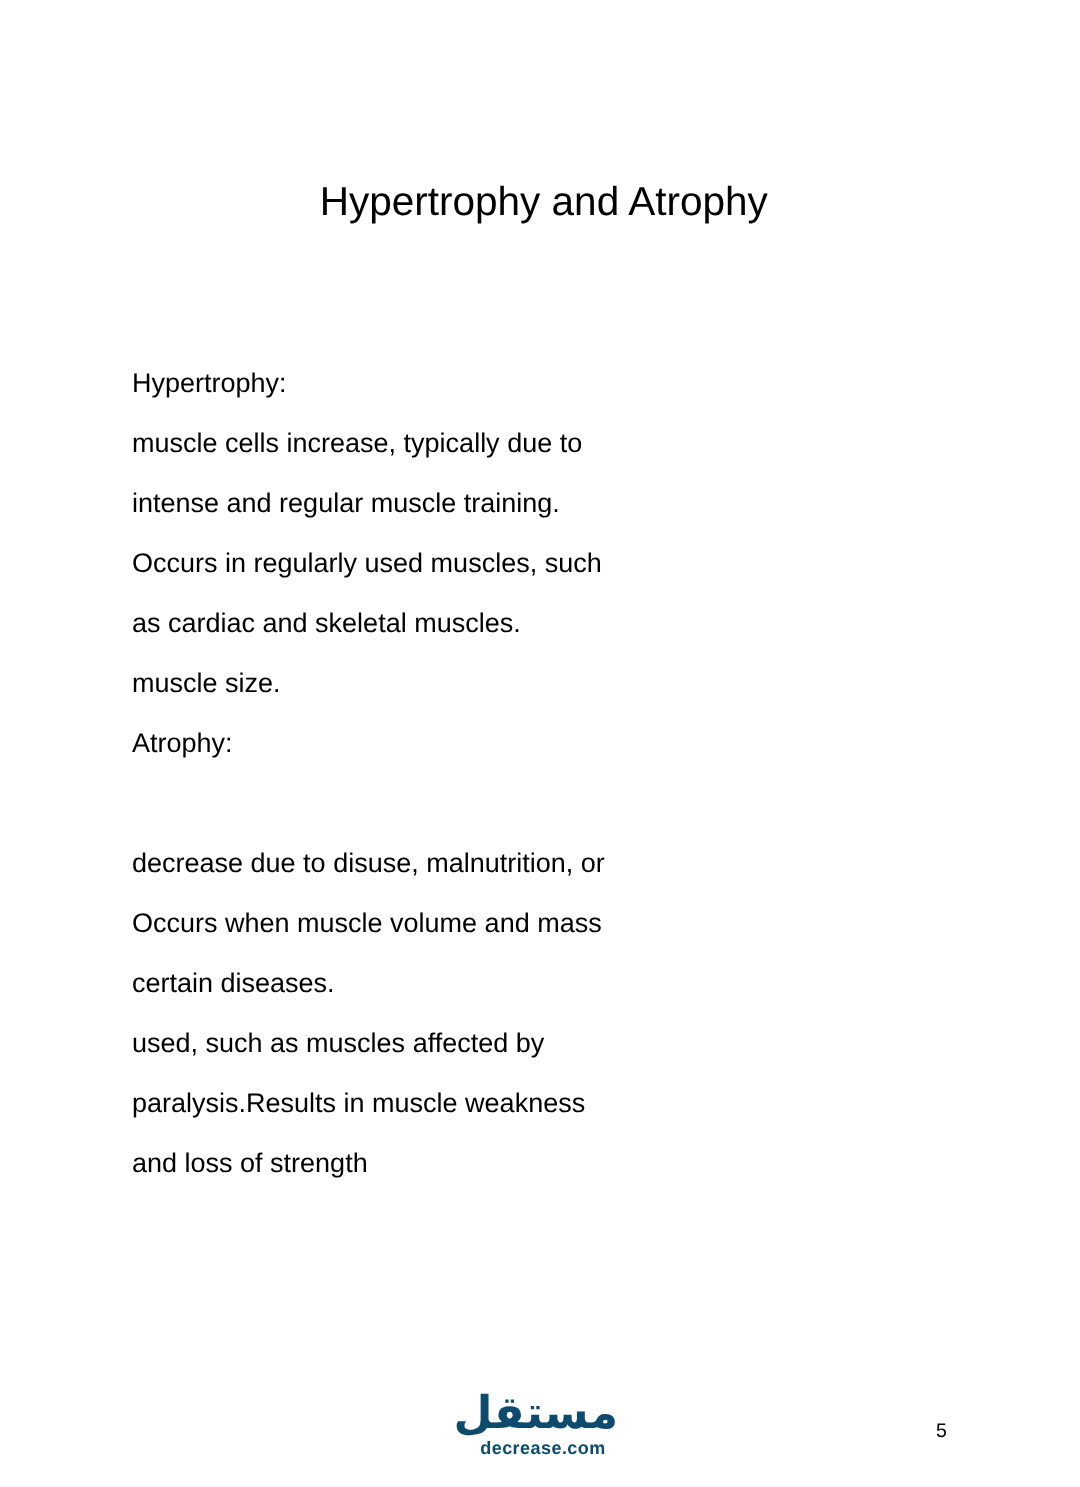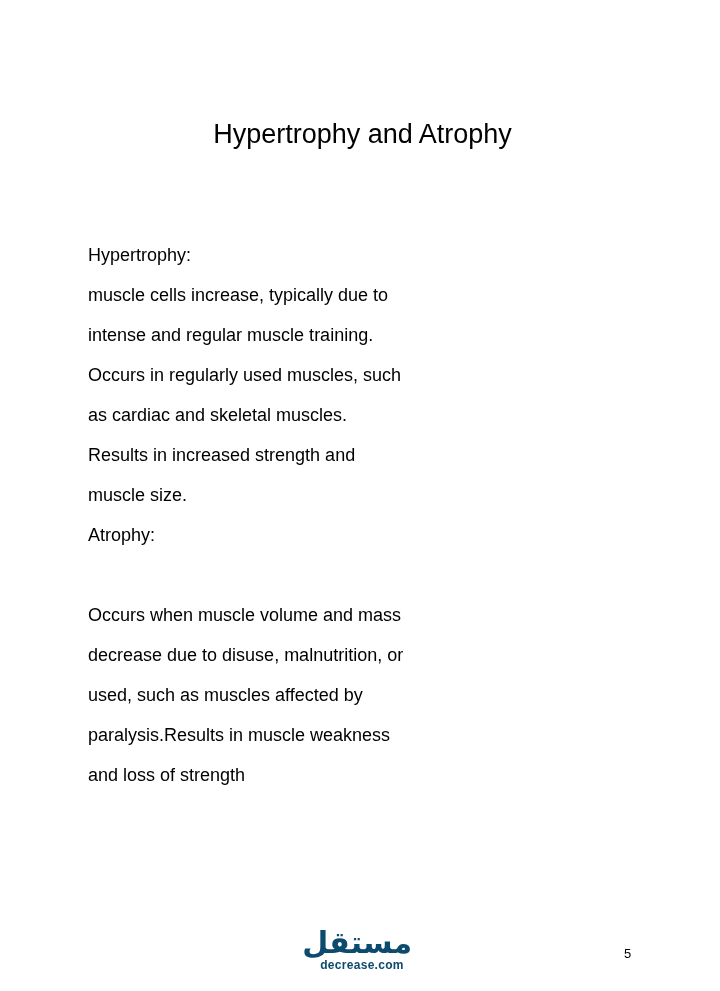--- a/index.html
+++ b/index.html
@@ -18,26 +18,26 @@
 <body>
 
 <div class="title">Hypertrophy and Atrophy</div>
 
 <div class="body-lines">
   <div class="line">Hypertrophy:</div>
   <div class="line">muscle cells increase, typically due to</div>
   <div class="line">intense and regular muscle training.</div>
   <div class="line">Occurs in regularly used muscles, such</div>
   <div class="line">as cardiac and skeletal muscles.</div>
-  <div class="line">Results in increased strength and</div>
   <div class="line">muscle size.</div>
   <div class="line">Atrophy:</div>
   <div class="line"></div>
+  <div class="line">decrease due to disuse, malnutrition, or</div>
   <div class="line">Occurs when muscle volume and mass</div>
-  <div class="line">decrease due to disuse, malnutrition, or</div>
+  <div class="line">certain diseases.</div>
   <div class="line">used, such as muscles affected by</div>
   <div class="line">paralysis.Results in muscle weakness</div>
   <div class="line">and loss of strength</div>
 </div>
 
 <div class="watermark">
   <div class="wm-arabic" dir="rtl">مستقل</div>
   <div class="wm-latin">decrease.com</div>
 </div>
 

